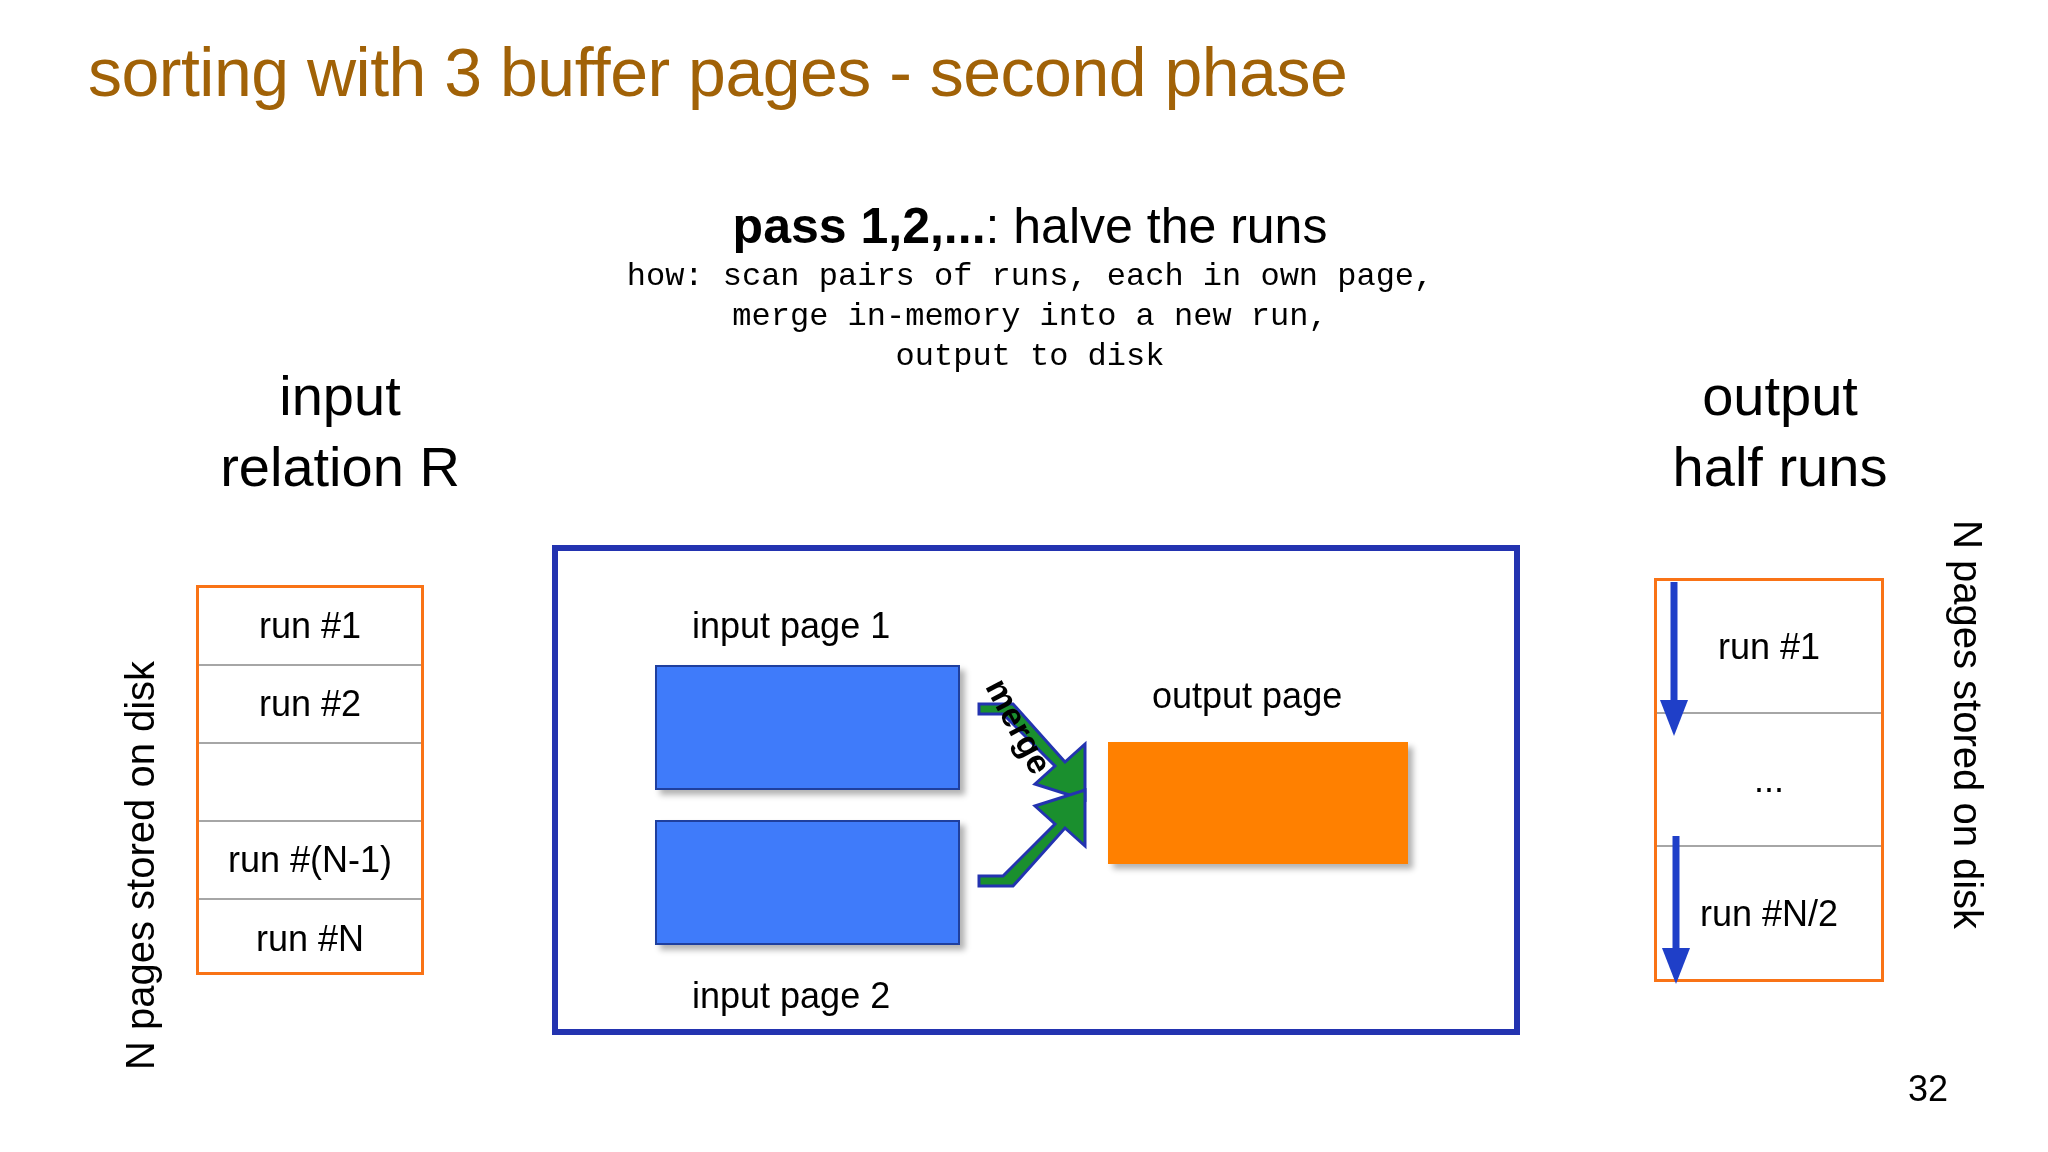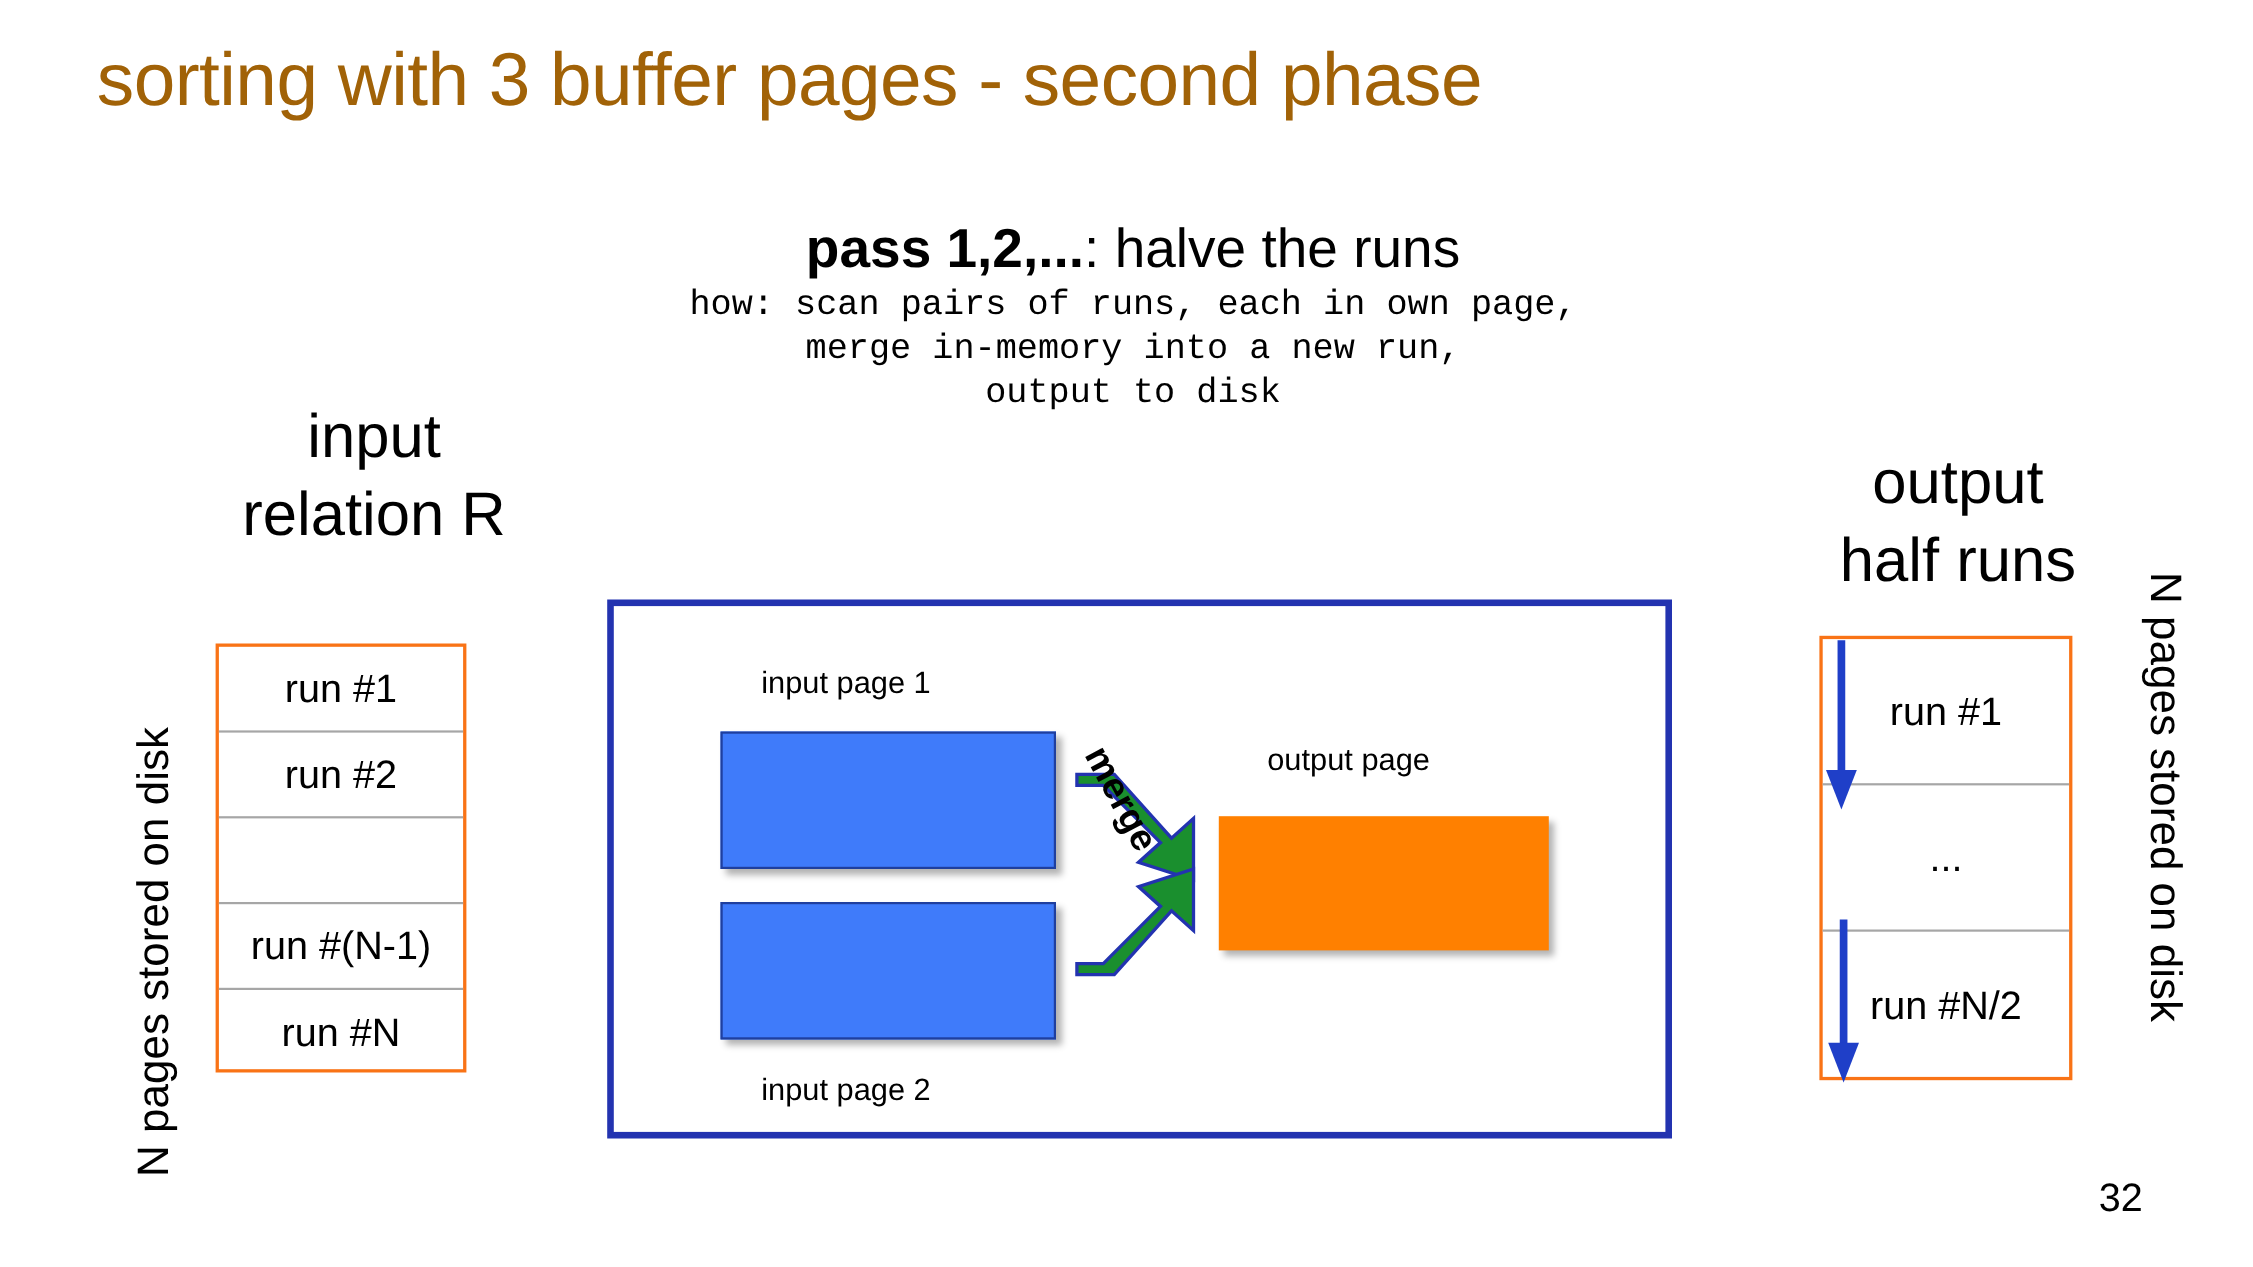--- a/index.html
+++ b/index.html
@@ -53,21 +53,21 @@
   }
 
   
   .col-header {
     position: absolute;
     text-align: center;
     font-size: 56px;
     line-height: 1.27;
   }
   #input-header { left: 140px; top: 360px; width: 400px; }
-  #output-header { left: 1600px; top: 360px; width: 360px; margin-top: 42px; }
+  #output-header { left: 1600px; top: 360px; width: 360px; }
 
   
   .vert-label {
     position: absolute;
     font-size: 40px;
     white-space: nowrap;
     transform-origin: 0 0;
   }
   #vert-label-left {
     left: 118px;
@@ -130,21 +130,21 @@
     top: 545px;
     width: 968px;
     height: 490px;
     border: 6px solid #2333b0;
     background: #ffffff;
     box-sizing: border-box;
   }
 
   .page-label {
     position: absolute;
-    font-size: 28px;
+    font-size: 36px;
     white-space: nowrap;
   }
   #label-input-page-1 { left: 692px; top: 605px; }
   #label-input-page-2 { left: 692px; top: 975px; }
   #label-output-page  { left: 1152px; top: 675px; }
 
   .blue-page {
     position: absolute;
     background: #3F7BFA;
     border: 2px solid #1f3f9e;

